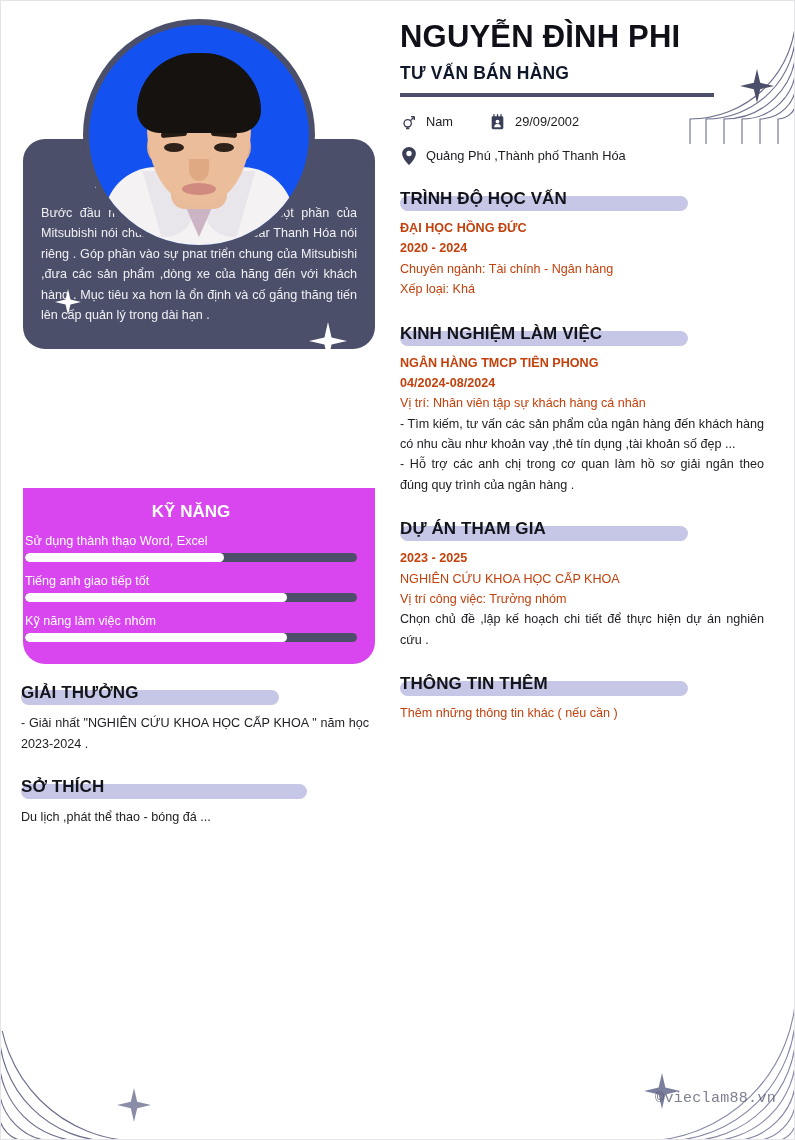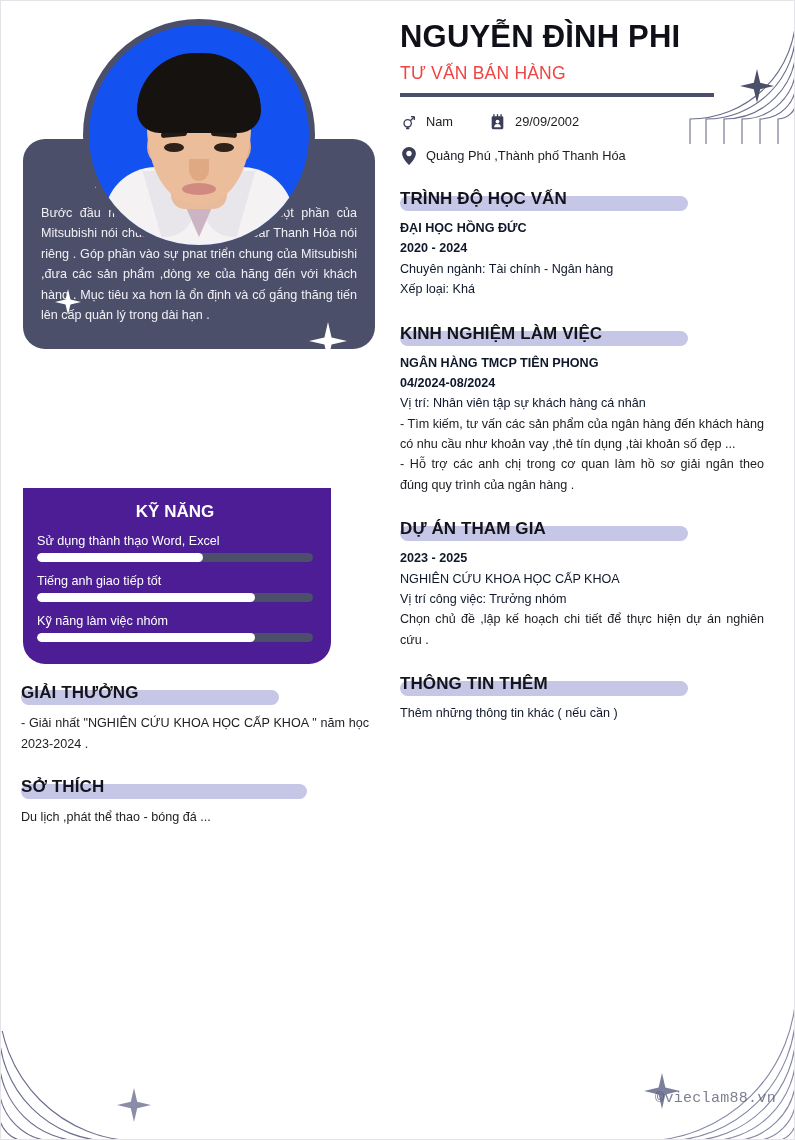--- a/index.html
+++ b/index.html
@@ -141,24 +141,24 @@
     color: #f0f0f4;
     font-size: 12.6px;
     line-height: 1.62;
     text-align: justify;
   }
 
   .skills-card {
     position: absolute;
     left: 22px;
     top: 487px;
-    width: 308px;
-    background: #4c1d95;
+    width: 352px;
+    background: #d946ef;
     border-radius: 0 0 22px 22px;
-    padding: 14px 18px 22px 14px;
+    padding: 14px 18px 22px 2px;
     z-index: 1;
   }
   .skills-card h2 {
     text-align: center;
     color: #ffffff;
     font-size: 17px;
     font-weight: bold;
     margin-bottom: 12px;
   }
   .skill-row { margin-bottom: 12px; }
@@ -224,22 +224,22 @@
   }
   .cv-name {
     font-size: 31px;
     font-weight: bold;
     letter-spacing: .2px;
     color: #101018;
     line-height: 1.16;
   }
   .cv-role {
     font-size: 17.5px;
-    font-weight: normal;
-    color: #ef4444;
+    font-weight: bold;
+    color: #0f172a;
     margin-top: 8px;
     letter-spacing: .2px;
   }
   .rule {
     width: 314px;
     height: 4px;
     background: #4c4f69;
     margin-top: 9px;
   }
 
@@ -258,21 +258,21 @@
     margin-right: 28px;
   }
   .meta-item.addr { margin-top: 17px; }
   .ico { display: inline-flex; width: 17px; justify-content: center; }
 
   .r-section { margin-top: 21px; }
   .r-section .sec-head { margin-bottom: 6px; }
   .r-line {
     font-size: 12.6px;
     line-height: 1.62;
-    color: #0f172a;
+    color: #c2410c;
   }
   .r-line.b { font-weight: bold; font-size: 12.6px; }
   .r-para {
     font-size: 12.6px;
     line-height: 1.62;
     color: #1c1c22;
     text-align: justify;
   }
 
   .watermark {

